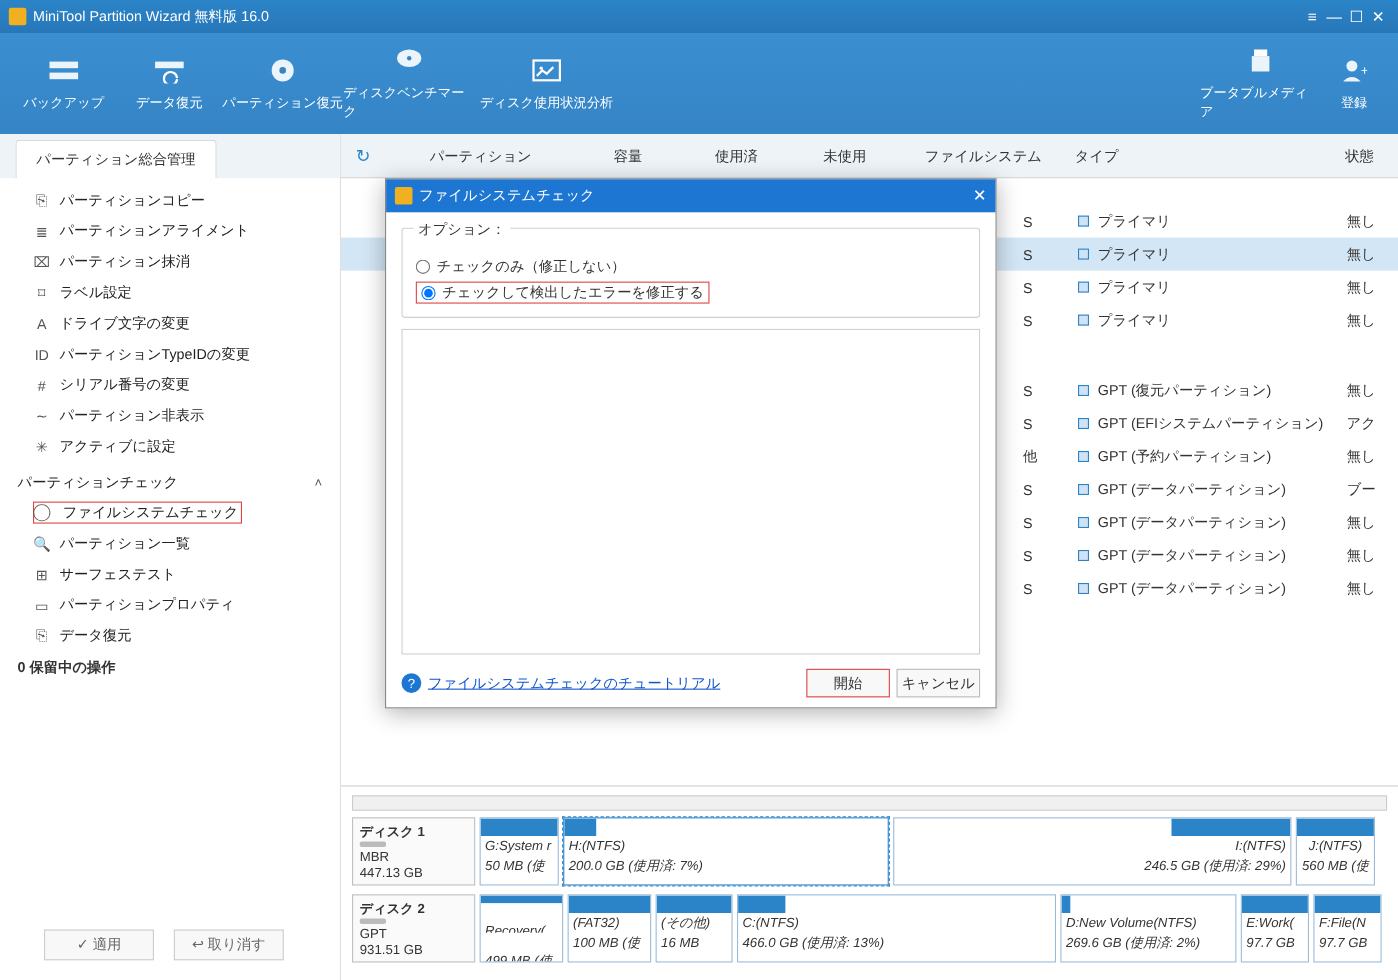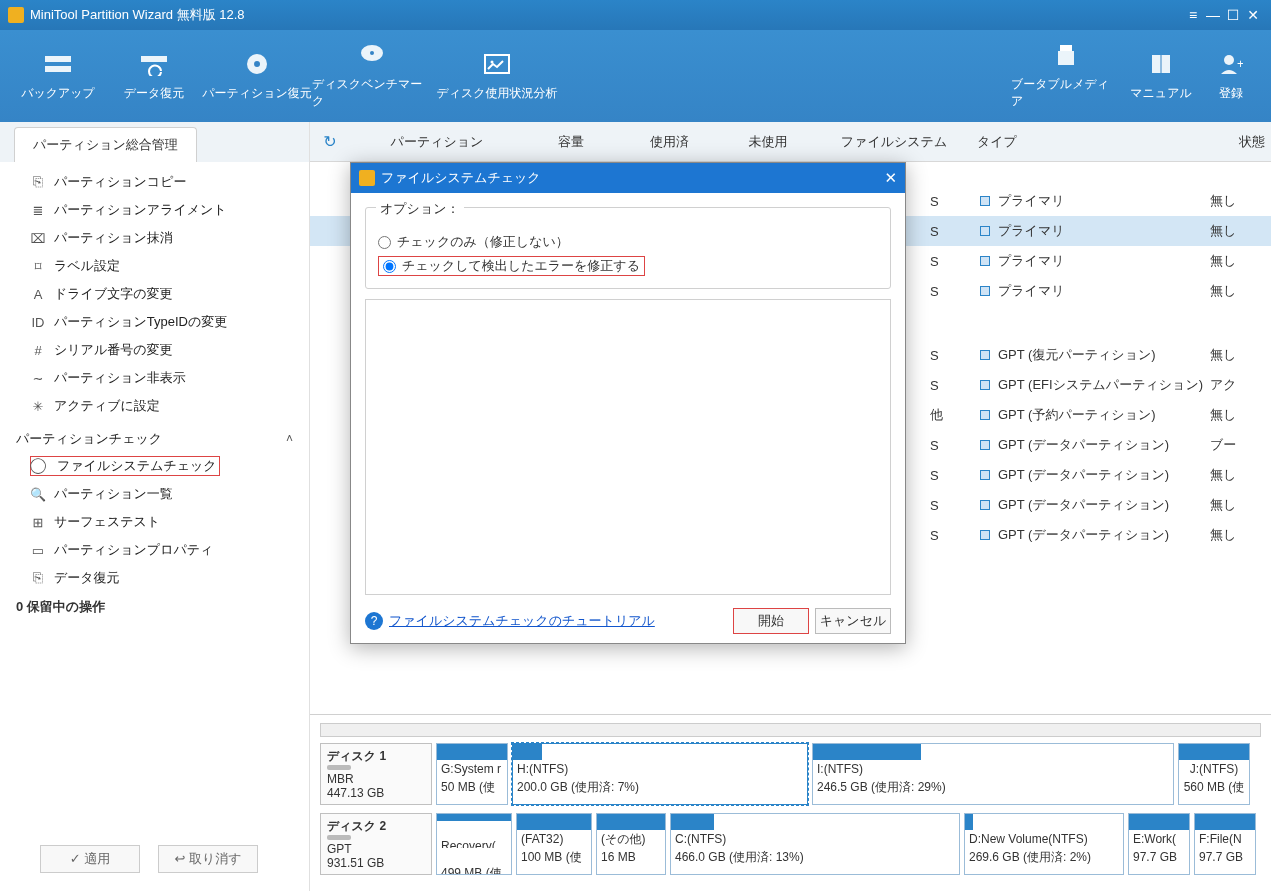--- a/index.html
+++ b/index.html
@@ -27,38 +27,38 @@
 .appbtn { width:100px; height:28px; border:1px solid #ccc; background:#f8f8f8; display:flex; align-items:center; justify-content:center; cursor:pointer; font-size:13px; color:#666; }
 .content { flex:1; display:flex; flex-direction:column; background:#fff; position:relative; }
 .gridhead { height:40px; background:#eef3f7; display:flex; align-items:center; border-bottom:1px solid #d8d8d8; font-size:13px; color:#333; }
 .gridhead .refresh { width:40px; text-align:center; color:#2b84c8; font-size:16px; cursor:pointer; }
 .col-part { width:170px; padding-left:4px;text-align:center; }
 .col-cap { width:102px; text-align:center; }
 .col-used { width:95px; text-align:center; }
 .col-free { width:102px; text-align:center; }
 .col-fs { width:150px; text-align:center; }
 .col-type { width:240px; padding-left:8px; }
-.col-status { flex:1; text-align:right; padding-right:6px; }
+.col-status { flex:1; text-align:right; padding-right:22px; }
 .gridbody { flex:1; overflow:hidden; position:relative; }
 .row { height:30px; display:flex; align-items:center; font-size:13px; }
 .row.sel { background:#d3e6f5; }
 .row .right1 { width:620px; }
 .row .fscell { width:50px; text-align:left; }
 .row .typecell { width:230px; display:flex; align-items:center; }
 .row .sq { width:10px; height:10px; border:1px solid #2b84c8; background:#cfe3f5; margin-right:8px; }
-.row .stcell { flex:1; text-align:left; padding-right:6px; }
+.row .stcell { flex:1; text-align:center; padding-right:6px; }
 .diskmap { border-top:1px solid #d0d0d0; padding:8px 10px 8px 10px; background:#fff; }
 .diskmap .scroll { height:14px; border:1px solid #ccc; background:#f0f0f0; margin-bottom:6px; }
 .diskrow { display:flex; height:62px; margin-bottom:8px; }
 .diskid { width:112px; border:1px solid #c0c0c0; padding:4px 6px; font-size:12px; background:#fafafa; display:flex; flex-direction:column; justify-content:center; }
 .diskid .dicon { width:24px; height:12px; background:#bbb; border-radius:2px; margin-bottom:2px; }
 .pbox { border:1px solid #9bbcd8; margin-left:4px; padding:0; font-size:12px; display:flex; flex-direction:column; overflow:hidden; }
 .pbox.sel { border:1px solid #2b84c8; outline:1px dashed #2b84c8; }
 .pbox .bar { height:16px; background:#2b84c8; }
-.pbox .plabel { padding:2px 4px; line-height:14px; overflow:hidden; white-space:nowrap; }
+.pbox .plabel { padding:2px 4px; line-height:14px; overflow:hidden; white-space:nowrap;font-style:italic; }
 
 .modal { position:absolute; left:40px; top:40px; width:556px; height:482px; background:#fff; border:1px solid #888; box-shadow:0 4px 20px rgba(0,0,0,.3); z-index:50; display:flex; flex-direction:column; }
 .modal .mtitle { height:30px; background:#1d76d2; color:#fff; display:flex; align-items:center; padding:0 8px; font-size:13px; }
 .modal .mtitle .mlogo { width:16px; height:16px; background:#f0b020; border-radius:2px; margin-right:6px; }
 .modal .mtitle .mclose { margin-left:auto; cursor:pointer; font-size:15px; }
 .modal .optgroup { margin:14px 14px 6px 14px; border:1px solid #d0d0d0; border-radius:3px; padding:22px 12px 10px 12px; position:relative; }
 .modal .optgroup .glabel { position:absolute; top:-8px; left:10px; background:#fff; padding:0 4px; font-size:13px; }
 .modal .optrow { display:flex; align-items:center; height:24px; font-size:13px; }
 .modal .optrow input { margin-right:6px; }
 .modal .opt2 { border:1px solid #d44; padding:0 4px; display:inline-flex; align-items:center; }
@@ -68,21 +68,21 @@
 .modal .helplink { color:#1155cc; text-decoration:underline; cursor:pointer; font-size:13px; }
 .modal .mbtn { width:76px; height:26px; border:1px solid #bbb; background:#f8f8f8; margin-left:6px; cursor:pointer; display:flex; align-items:center; justify-content:center; font-size:13px; }
 .modal .mbtn.primary { border:1px solid #d44; }
 svg { display:block; }
 </style>
 </head>
 <body>
 
 <div class="titlebar">
   <span class="logo"></span>
-  <span class="title">MiniTool Partition Wizard 無料版 12.8</span>
+  <span class="title">MiniTool Partition Wizard 無料版 16.0</span>
   <span class="winbtn">≡</span>
   <span class="winbtn">—</span>
   <span class="winbtn">☐</span>
   <span class="winbtn">✕</span>
 </div>
 
 <div class="toolbar">
   <div class="tbtn">
     <span class="ticon">
         <svg width="30" height="24">
@@ -131,29 +131,20 @@
   </div>
   <div class="spacer"></div>
   <div class="tbtn" style="width:110px">
     <span class="ticon">
         <svg width="24" height="24">
           <rect x="6" y="2" width="12" height="6" fill="#fff"></rect>
           <rect x="4" y="8" width="16" height="14" fill="#fff" opacity=".9"></rect>
         </svg>
       </span>
     <span>ブータブルメディア</span>
-  </div>
-  <div class="tbtn" style="width:80px">
-    <span class="ticon">
-        <svg width="24" height="24">
-          <rect x="3" y="3" width="18" height="18" fill="#fff" opacity=".9"></rect>
-          <line x1="12" y1="3" x2="12" y2="21" stroke="#3584c6"></line>
-        </svg>
-      </span>
-    <span>マニュアル</span>
   </div>
   <div class="tbtn" style="width:60px">
     <span class="ticon">
         <svg width="24" height="24">
           <circle cx="10" cy="8" r="5" fill="#fff" opacity=".9"></circle>
           <path d="M2 22 q8-8 16 0" fill="#fff" opacity=".9"></path>
           <text x="18" y="16" fill="#fff" font-size="12">+</text>
         </svg>
       </span>
     <span>登録</span>
@@ -336,21 +327,21 @@
             <div class="pbox" style="width: 72px;">
               <div class="bar" style="width:100%"></div>
               <div class="plabel">G:System r</div>
               <div class="plabel">50 MB (使</div>
             </div>
             <div class="pbox sel" style="width: 296px;">
               <div class="bar" style="width:10%"></div>
               <div class="plabel">H:(NTFS)</div>
               <div class="plabel">200.0 GB (使用済: 7%)</div>
             </div>
-            <div class="pbox" style="width: 362px;">
+            <div class="pbox" style="width: 362px; align-items: flex-end;">
               <div class="bar" style="width:30%"></div>
               <div class="plabel">I:(NTFS)</div>
               <div class="plabel">246.5 GB (使用済: 29%)</div>
             </div>
             <div class="pbox" style="width: 72px; text-align: center;">
               <div class="bar" style="width:100%"></div>
               <div class="plabel">J:(NTFS)</div>
               <div class="plabel">560 MB (使</div>
             </div>
           </div>

